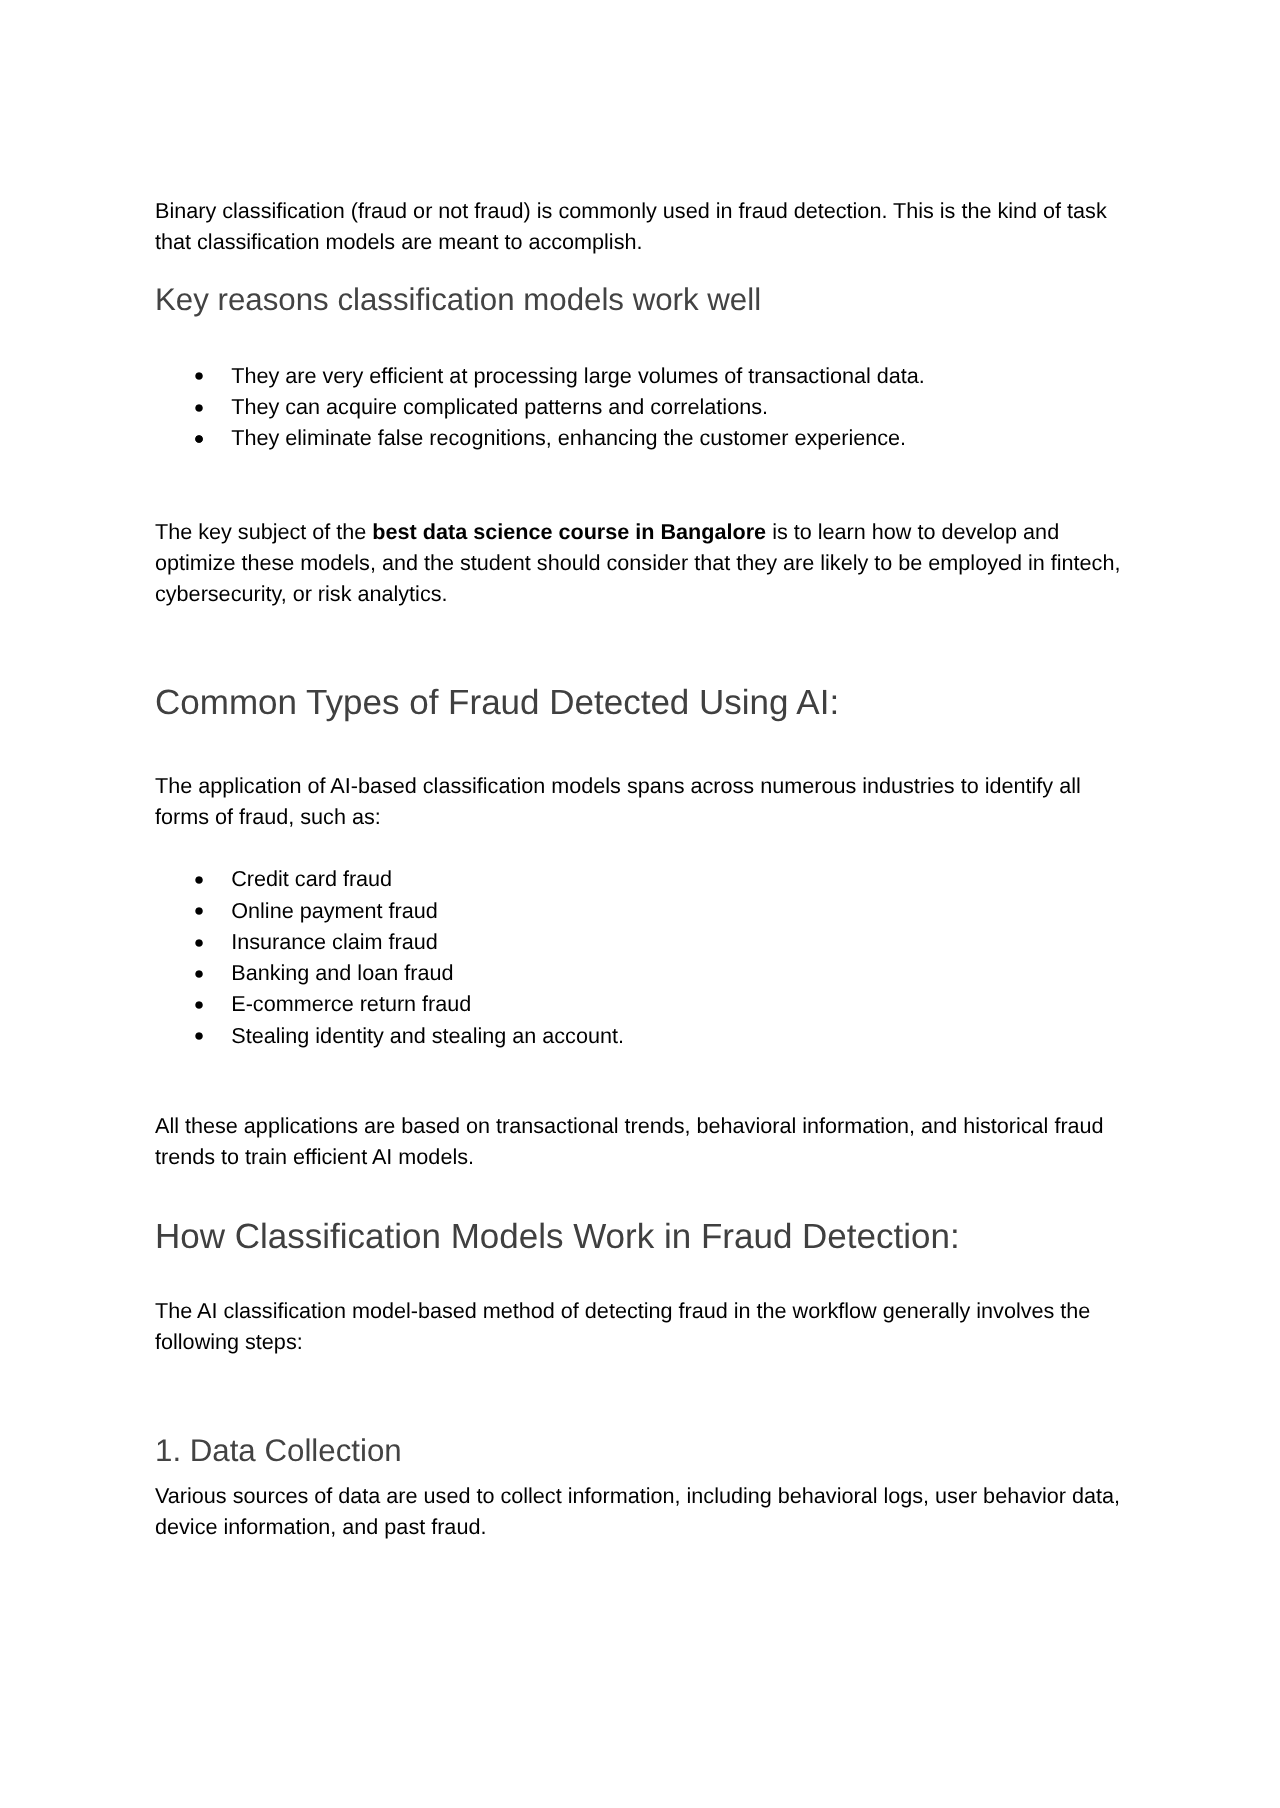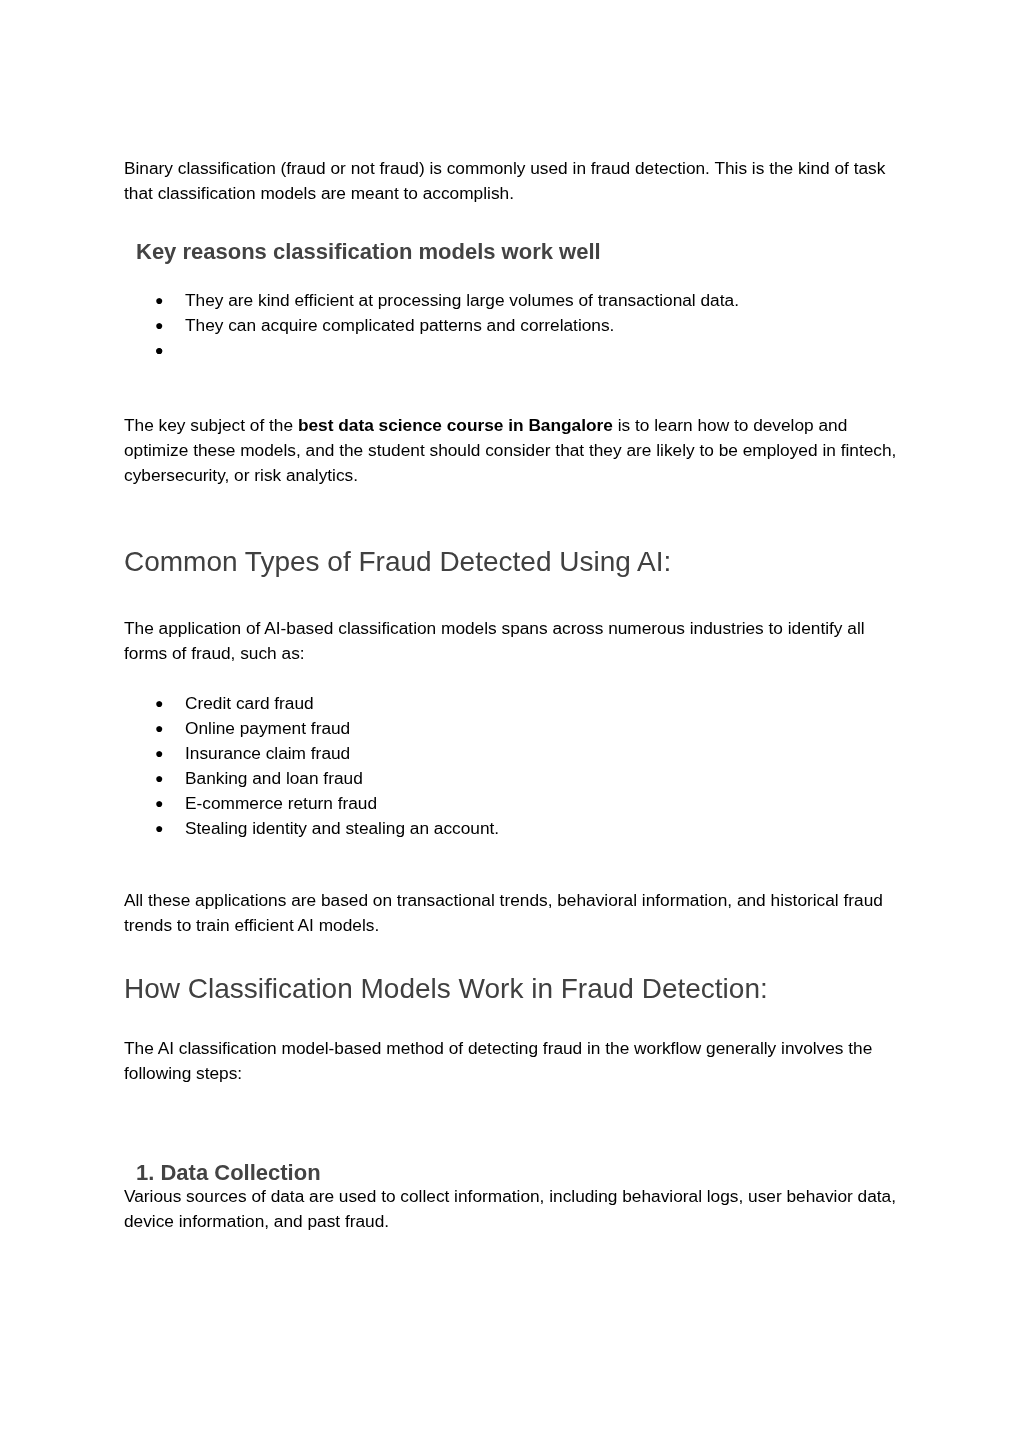--- a/index.html
+++ b/index.html
@@ -1,40 +1,40 @@
 <!DOCTYPE html>
 <html><head>
 <meta charset="utf-8">
 <style>
   html, body { margin: 0; padding: 0; background: #ffffff; }
   body { width: 1024px; height: 1446px; position: relative; overflow: hidden;
          font-family: "Liberation Sans", sans-serif; color: #000; }
   .page { position: absolute; left: 124px; top: 0; width: 780px; }
   .p { font-size: 17.3px; line-height: 25px; margin: 0; position: absolute; left: 0; width: 780px; }
   .h2 { font-size: 28px; line-height: 34px; margin: 0; position: absolute; left: 0; color: #404040; font-weight: normal; }
-  .h3 { font-size: 22px; line-height: 28px; margin: 12px; position: absolute; left: 0; color: #434343; font-weight: bold; }
+  .h3 { font-size: 25px; line-height: 28px; margin: 0; position: absolute; left: 0; color: #434343; font-weight: normal; }
   ul.list { list-style: none; margin: 0; padding: 0; position: absolute; left: 0; width: 780px; }
   ul.list li { font-size: 17.3px; line-height: 25px; position: relative; padding-left: 61px; }
   ul.list li .bullet { position: absolute; left: 31px; top: 0; font-size: 14px; }
   b { font-weight: bold; }
 </style>
 </head>
 <body>
 
 <div class="page">
 
   <p class="p" style="top:122px;margin-top:34px;">Binary classification (fraud or not fraud) is commonly used in fraud detection. This is the kind of task that classification models are meant to accomplish.</p>
 
   <h3 class="h3" style="top:226px;">Key reasons classification models work well</h3>
 
   <ul class="list" style="top:288px;">
-    <li><span class="bullet">●</span><span>They are kind efficient at processing large volumes of transactional data.</span></li>
+    <li><span class="bullet">●</span><span>They are very efficient at processing large volumes of transactional data.</span></li>
     <li><span class="bullet">●</span><span>They can acquire complicated patterns and correlations.</span></li>
     <li><span class="bullet">●</span></li>
-    <li><span class="bullet">●</span></li>
+    <li><span class="bullet">●</span><span>They eliminate false recognitions, enhancing the customer experience.</span></li>
   </ul>
 
   <p class="p" style="top:413px;"><span>The key subject of the </span><b>best data science course in Bangalore</b><span> is to learn how to develop and optimize these models, and the student should consider that they are likely to be employed in fintech, cybersecurity, or risk analytics.</span></p>
 
   <h2 class="h2" style="top:545px;">Common Types of Fraud Detected Using AI:</h2>
 
   <p class="p" style="top:616px;">The application of AI-based classification models spans across numerous industries to identify all forms of fraud, such as:</p>
 
   <ul class="list" style="top:691px;">
     <li><span class="bullet">●</span><span>Credit card fraud</span></li>

